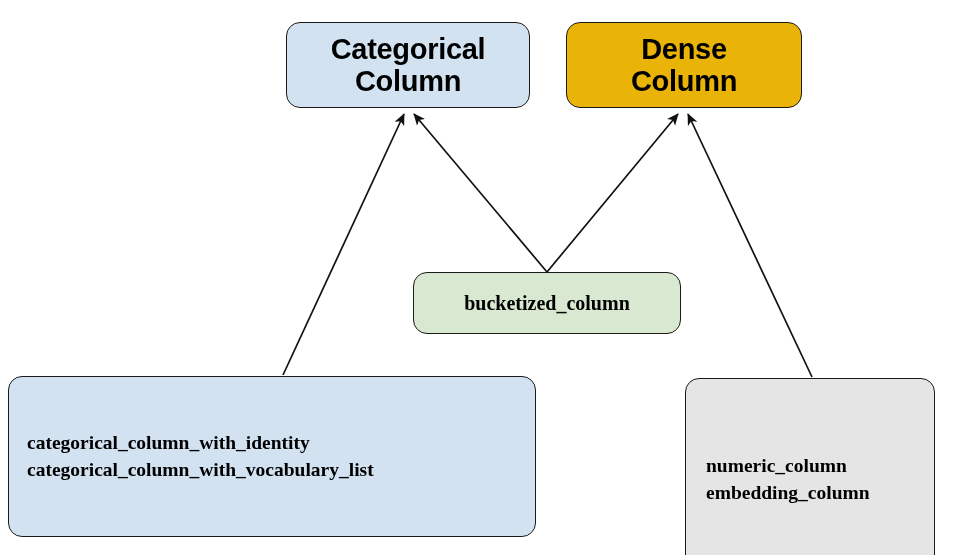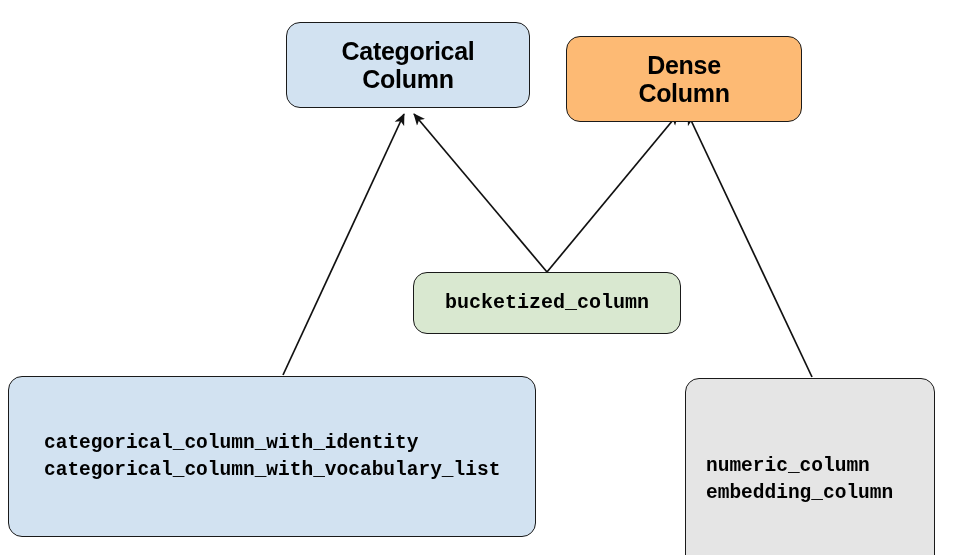--- a/index.html
+++ b/index.html
@@ -37,28 +37,28 @@
     align-items: center;
     text-align: center;
   }
   .node.listbox {
     align-items: flex-start;
     text-align: left;
   }
   .title-text {
     font-family: "Liberation Sans", sans-serif;
     font-weight: bold;
-    font-size: 25px;
+    font-size: 29px;
     line-height: 1.12;
     color: #000000;
     letter-spacing: -0.3px;
     white-space: pre-line;
   }
   .mono-text {
-    font-family: Liberation Mono, monospace;
+    font-family: Liberation Serif, serif;
     font-weight: bold;
     font-size: 19.5px;
     line-height: 1.0;
     color: #000000;
     white-space: nowrap;
   }
   .list-lines {
     display: flex;
     flex-direction: column;
     gap: 0px;
@@ -90,30 +90,30 @@
     <line x1="547" y1="272" x2="678" y2="114" stroke="#111111" stroke-width="1.7" marker-end="url(#arrowhead)"></line>
 
     <line x1="812" y1="377" x2="688" y2="114" stroke="#111111" stroke-width="1.7" marker-end="url(#arrowhead)"></line>
   </svg>
 
   <div class="node center" style="left:286px; top:22px; width:244px; height:86px; background:#d2e2f1;">
     <div class="title-text">Categorical
 Column</div>
   </div>
 
-  <div class="node center" style="left:566px; top:36px; width:236px; height:86px; background:#fdba74;">
+  <div class="node center" style="left:566px; top:22px; width:236px; height:86px; background:#eab308;">
     <div class="title-text">Dense
 Column</div>
   </div>
 
   <div class="node center" style="left:413px; top:272px; width:268px; height:62px; background:#d9e8d0;">
     <div class="mono-text bucket-text">bucketized_column</div>
   </div>
 
-  <div class="node listbox" style="left:8px; top:376px; width:528px; height:161px; background:#d2e2f1;padding-left:17px;">
+  <div class="node listbox" style="left:8px; top:376px; width:528px; height:161px; background:#d2e2f1;">
     <div class="list-lines pad-l-18">
       <div class="mono-text">categorical_column_with_identity</div>
       <div class="mono-text">categorical_column_with_vocabulary_list</div>
     </div>
   </div>
 
   <div class="node listbox" style="left:685px; top:378px; width:250px; height:203px; background:#e5e5e5;">
     <div class="list-lines pad-l-20">
       <div class="mono-text">numeric_column</div>
       <div class="mono-text">embedding_column</div>

